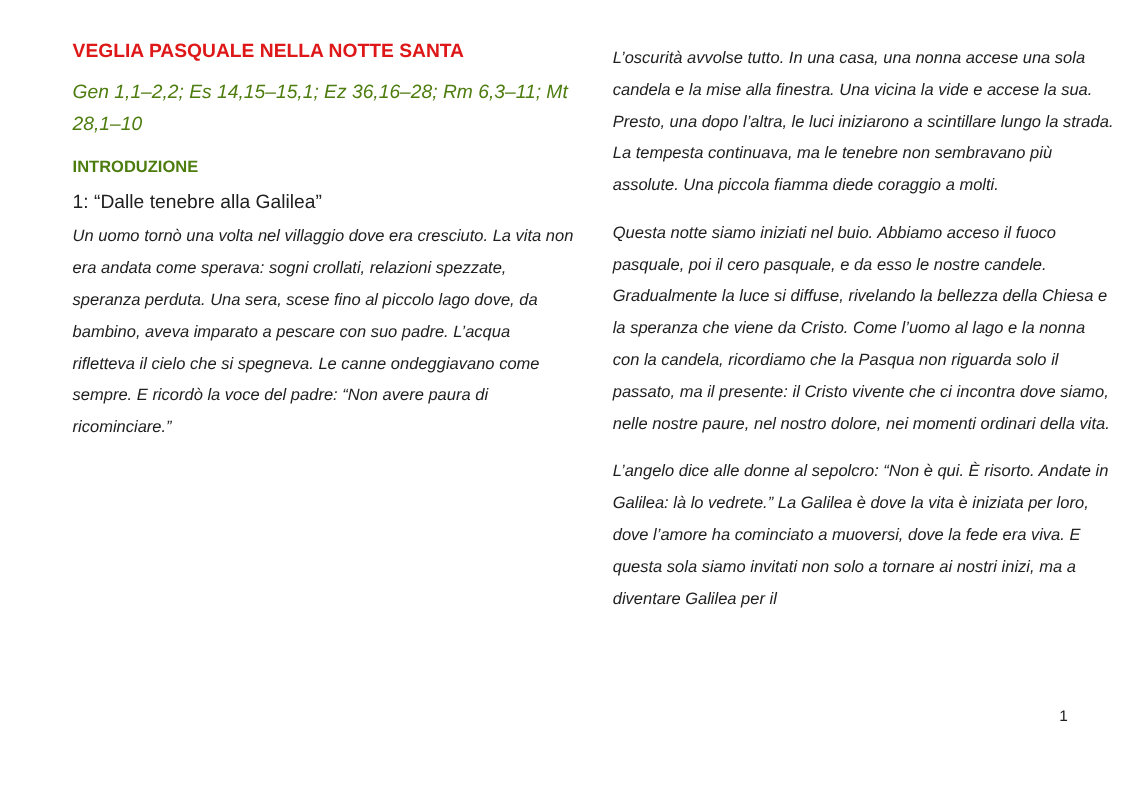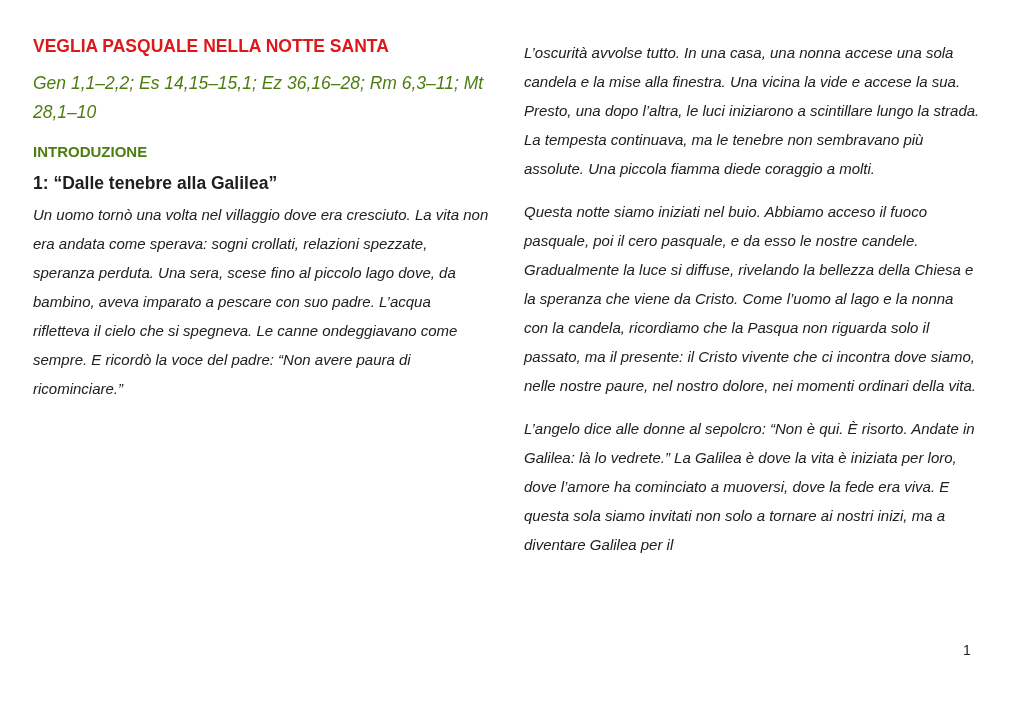--- a/index.html
+++ b/index.html
@@ -9,21 +9,21 @@
   }
   .page {
     position: relative;
     width: 1024px;
     height: 724px;
     background: #ffffff;
     overflow: hidden;
     font-family: "Liberation Sans", "DejaVu Sans", sans-serif;
     color: #202020;
     box-sizing: border-box;
-    padding: 32px 0 0 33px;
+    padding: 32px 0 0 66px;
   }
   .columns {
     display: flex;
     gap: 34px;
   }
   .col {
     width: 457px;
     flex: 0 0 457px;
   }
   .col-right {
@@ -47,21 +47,20 @@
     font-size: 15px;
     font-weight: bold;
     color: #4d7c0f;
     line-height: 29px;
     margin: 0 0 3px 0;
   }
   .part-subtitle {
     font-size: 17.5px;
     line-height: 29px;
     margin: 0 0 2px 0;
-    font-weight: bold;
   }
   .body-para {
     font-size: 15px;
     line-height: 29px;
     margin: 0 0 14px 0;
     font-style: italic;
   }
   .page-number {
     position: absolute;
     top: 641px;

